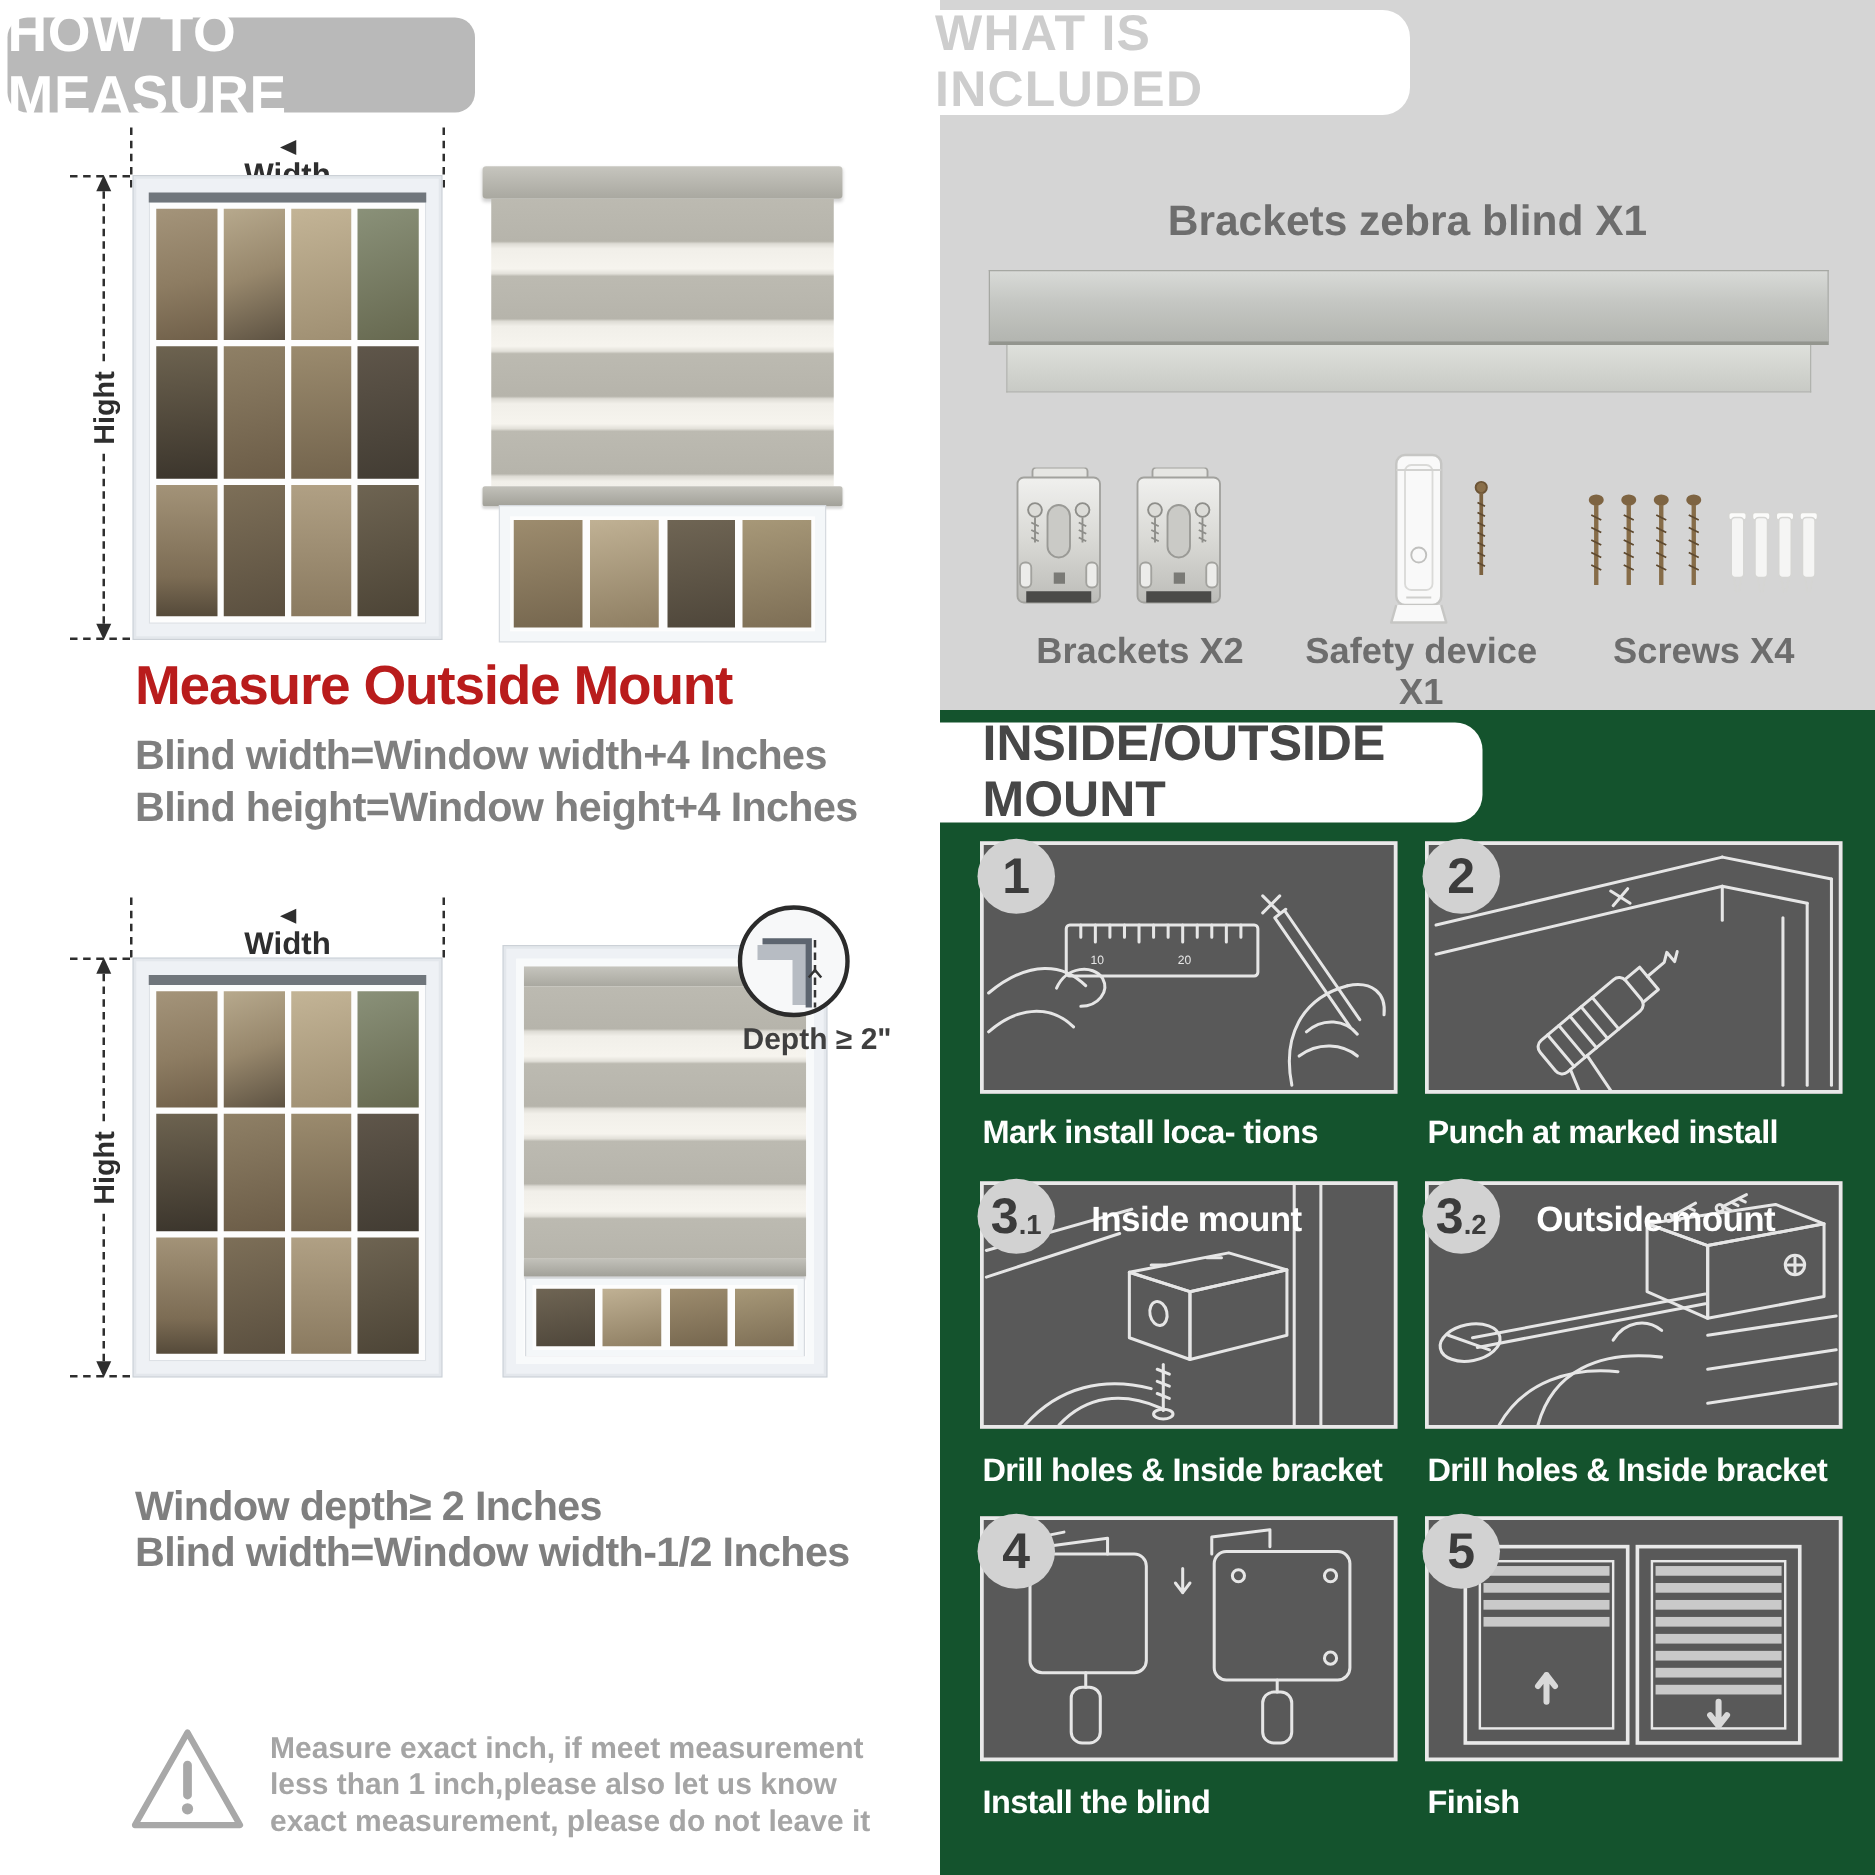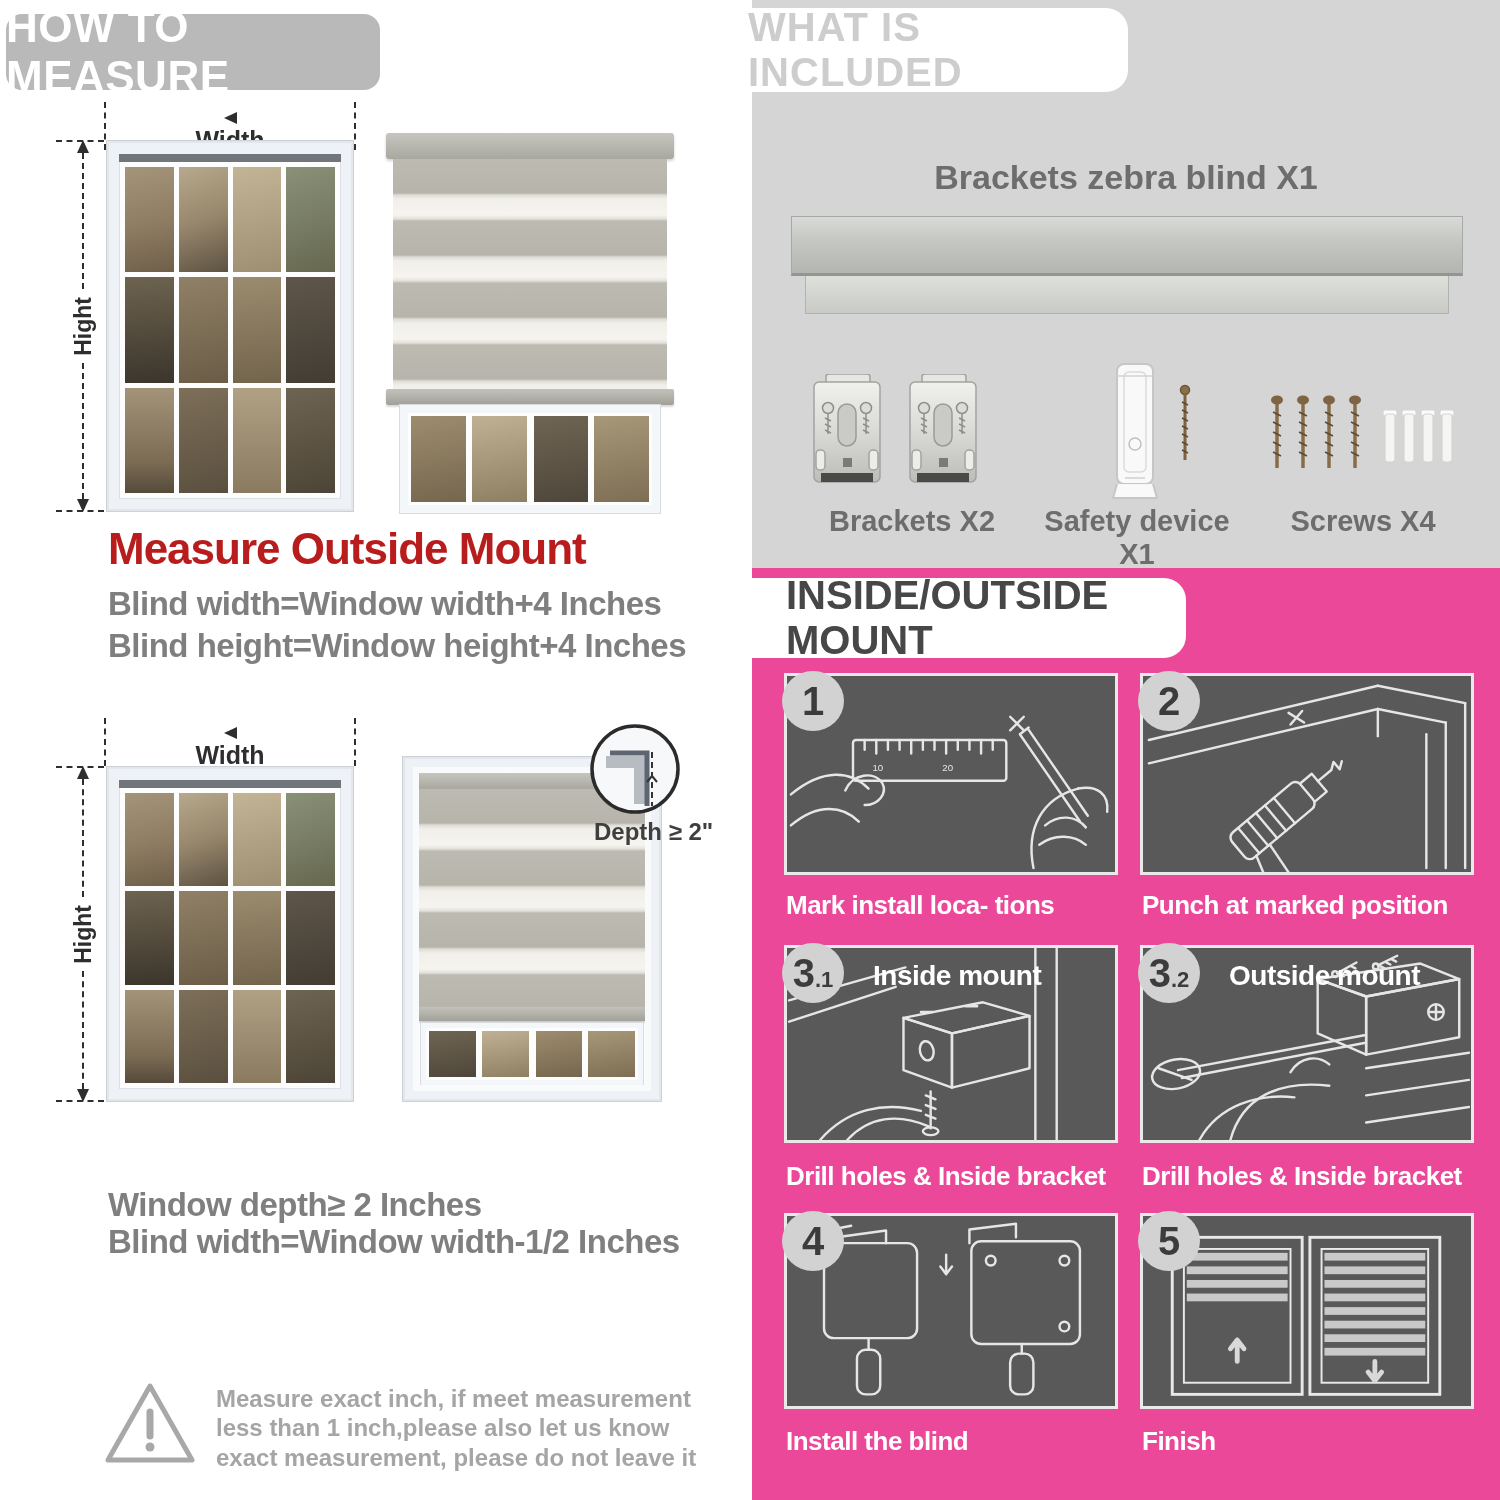--- a/index.html
+++ b/index.html
@@ -79,21 +79,21 @@
   .pp-c{background:linear-gradient(170deg,#6f6554,#4e463a);}
   .pp-d{background:linear-gradient(170deg,#a79878,#7d6e55);}
 
   .iframe-win { background:#eef1f5; border:1px solid #ccd1d7; padding:10px;
                 box-shadow:inset 0 0 0 2px #e3e7ec; }
   .iframe-inner { height:100%; border:6px solid #f8fafb; background:#fdfdfd;
                   position:relative; overflow:hidden; }
 
   
   #right-top { background:#d5d5d5; }
-  #right-bottom { background:#ec4899; }
+  #right-bottom { background:#14532d; }
   .bar-top { background:linear-gradient(180deg,#d8dad7 0%,#c4c6c2 45%,#b3b5b0 100%);
              border:1px solid #a6a8a3; border-bottom:3px solid #93958e; }
   .bar-bottom { background:linear-gradient(180deg,#dee0db,#c8cac5);
                 border:1px solid #b1b3ae; border-top:none; }
 
   
   .panel { position:absolute; border:3px solid #e9e9e9; background:#595959; }
   .badge { position:absolute; top:-5px; left:-5px; width:62px; height:60px;
            background:#d2d2d2; border-radius:50%; display:flex; align-items:center;
            justify-content:center; }
@@ -421,21 +421,21 @@
             <path d="M192,134 h18 M210,134 l7,-5 v10 l7,-5"></path>
             <path d="M94,152 l-12,38 h26 l4,-38"></path>
           </g>
         </g>
       </svg>
       <div class="badge">
         <span class="bnum">2</span>
           <span class="bsub"></span>
       </div>
     </div>
-    <div class="caption" style="left:390px;top:322px;">Punch at  marked position</div>
+    <div class="caption" style="left:390px;top:322px;">Punch at  marked install</div>
 
     <div class="panel" style="left:32px;top:377px;width:334px;height:198px;">
       <svg class="lineart" viewBox="0 0 334 198" preserveAspectRatio="xMidYMid meet">
         <g stroke="#e6e6e6" stroke-width="2.5" fill="none" stroke-linecap="round" stroke-linejoin="round">
           <path d="M0,54 L120,20"></path>
           <path d="M0,76 L110,40"></path>
           <path d="M254,0 L254,198"></path>
           <path d="M276,0 L276,198"></path>
           <path d="M118,72 L200,56 L248,70 L168,88 Z"></path>
           <path d="M118,72 L168,88 L168,144 L118,126 Z"></path>

